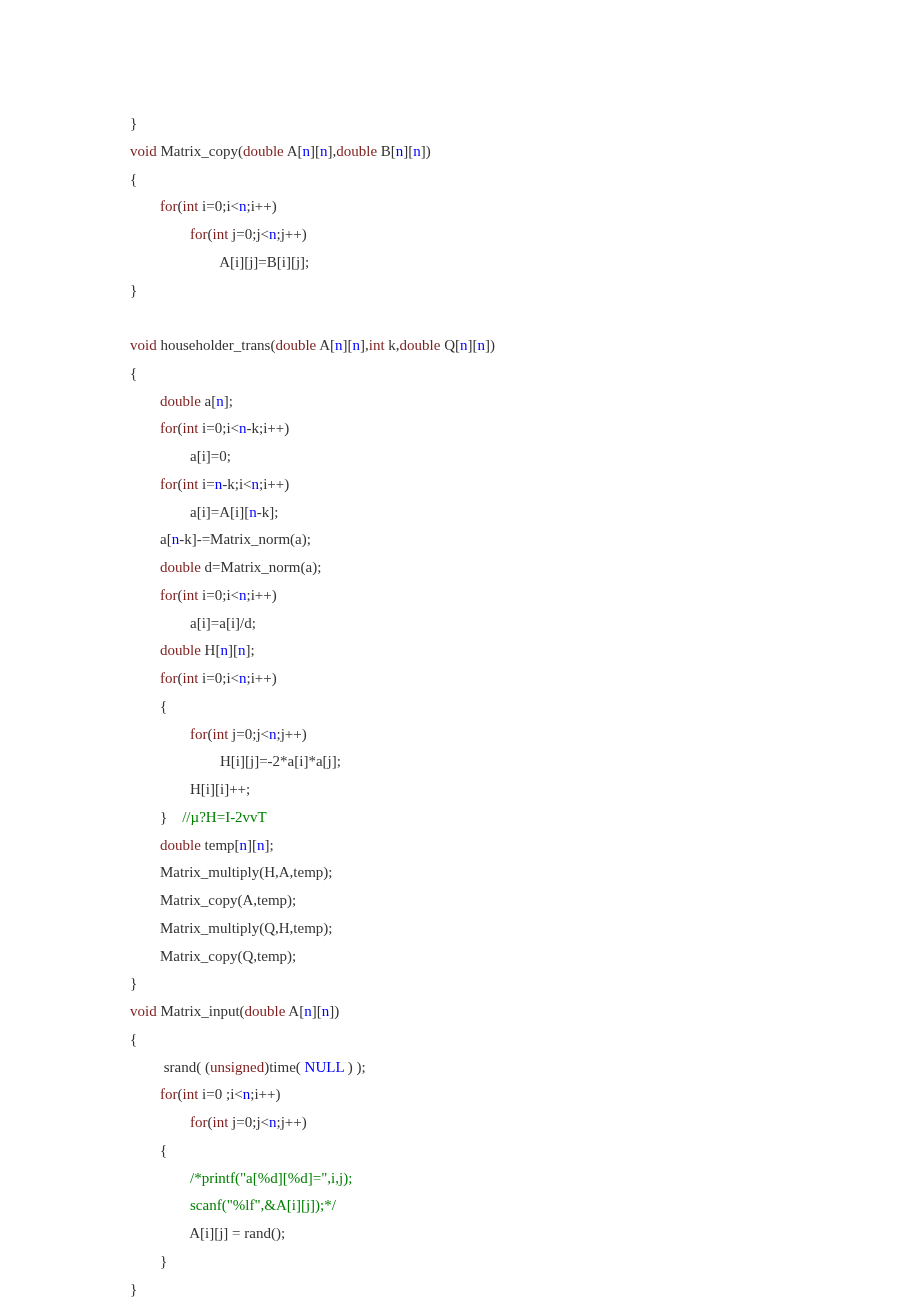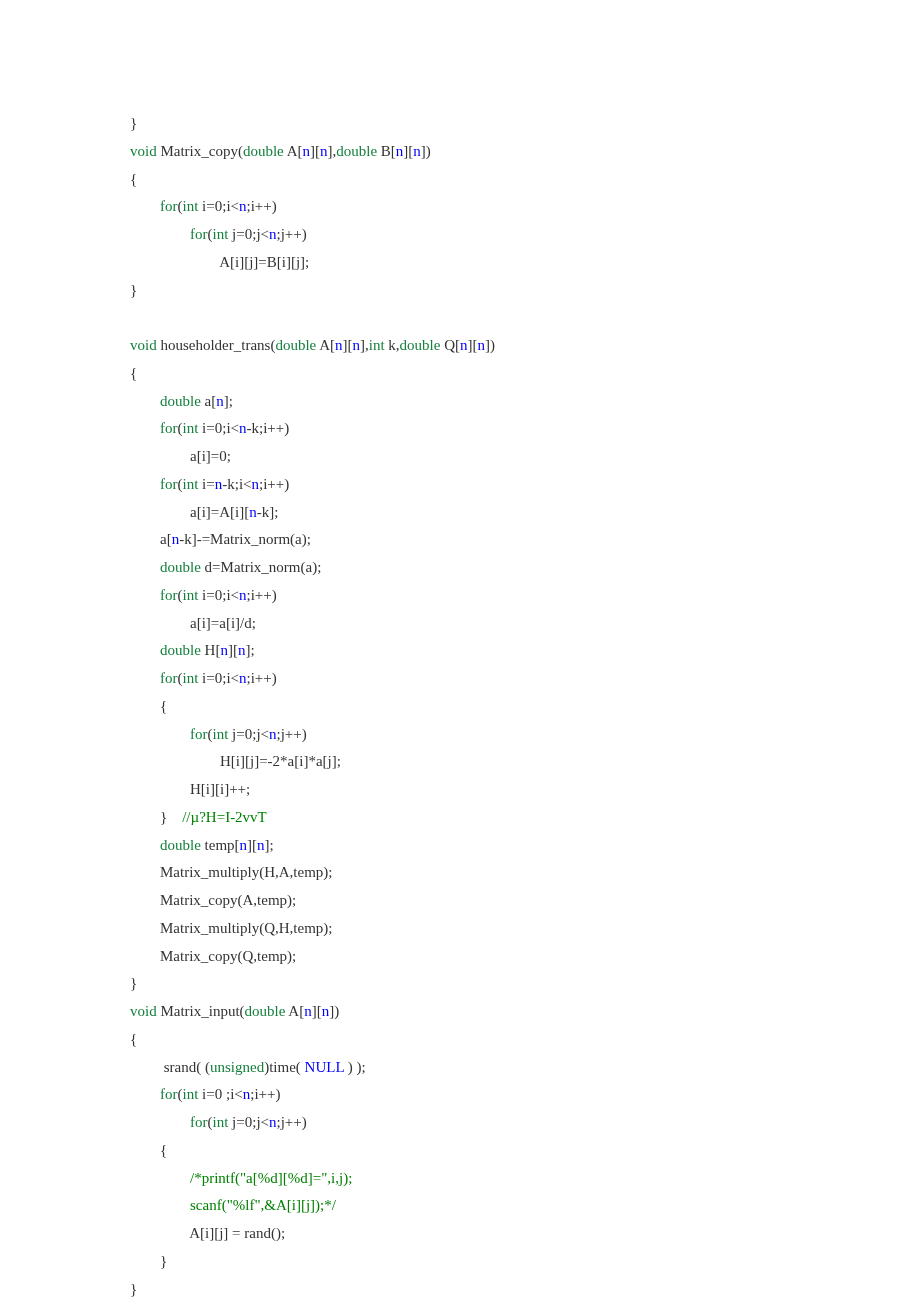--- a/index.html
+++ b/index.html
@@ -8,21 +8,21 @@
   font-family: "Times New Roman", Times, serif;
   font-size: 15px;
   line-height: 1.85;
   padding: 110px 0 0 130px;
   width: 920px;
   color: #333333;
 }
 .code-block {
   white-space: pre;
 }
-.kw { color: #15803d; text-align: right; }
+.kw { color: #7f1d1d; text-align: right; }
 .num { color: #0000ff; }
 .com { color: #008000; }
 .plain { color: #333333; }
 </style>
 </head>
 <body>
 
 <div class="code-block" id="code-container"><div><span class="plain">}</span></div><div><span class="kw">void</span><span class="plain"> Matrix_copy(</span><span class="kw">double</span><span class="plain"> A[</span><span class="num">n</span><span class="plain">][</span><span class="num">n</span><span class="plain">],</span><span class="kw">double</span><span class="plain"> B[</span><span class="num">n</span><span class="plain">][</span><span class="num">n</span><span class="plain">])</span></div><div><span class="plain">{</span></div><div><span class="plain">        </span><span class="kw">for</span><span class="plain">(</span><span class="kw">int</span><span class="plain"> i=0;i&lt;</span><span class="num">n</span><span class="plain">;i++)</span></div><div><span class="plain">                </span><span class="kw">for</span><span class="plain">(</span><span class="kw">int</span><span class="plain"> j=0;j&lt;</span><span class="num">n</span><span class="plain">;j++)</span></div><div><span class="plain">                        A[i][j]=B[i][j];</span></div><div><span class="plain">}</span></div><div>&nbsp;</div><div><span class="kw">void</span><span class="plain"> householder_trans(</span><span class="kw">double</span><span class="plain"> A[</span><span class="num">n</span><span class="plain">][</span><span class="num">n</span><span class="plain">],</span><span class="kw">int</span><span class="plain"> k,</span><span class="kw">double</span><span class="plain"> Q[</span><span class="num">n</span><span class="plain">][</span><span class="num">n</span><span class="plain">])</span></div><div><span class="plain">{</span></div><div><span class="plain">        </span><span class="kw">double</span><span class="plain"> a[</span><span class="num">n</span><span class="plain">];</span></div><div><span class="plain">        </span><span class="kw">for</span><span class="plain">(</span><span class="kw">int</span><span class="plain"> i=0;i&lt;</span><span class="num">n</span><span class="plain">-k;i++)</span></div><div><span class="plain">                a[i]=0;</span></div><div><span class="plain">        </span><span class="kw">for</span><span class="plain">(</span><span class="kw">int</span><span class="plain"> i=</span><span class="num">n</span><span class="plain">-k;i&lt;</span><span class="num">n</span><span class="plain">;i++)</span></div><div><span class="plain">                a[i]=A[i][</span><span class="num">n</span><span class="plain">-k];</span></div><div><span class="plain">        a[</span><span class="num">n</span><span class="plain">-k]-=Matrix_norm(a);</span></div><div><span class="plain">        </span><span class="kw">double</span><span class="plain"> d=Matrix_norm(a);</span></div><div><span class="plain">        </span><span class="kw">for</span><span class="plain">(</span><span class="kw">int</span><span class="plain"> i=0;i&lt;</span><span class="num">n</span><span class="plain">;i++)</span></div><div><span class="plain">                a[i]=a[i]/d;</span></div><div><span class="plain">        </span><span class="kw">double</span><span class="plain"> H[</span><span class="num">n</span><span class="plain">][</span><span class="num">n</span><span class="plain">];</span></div><div><span class="plain">        </span><span class="kw">for</span><span class="plain">(</span><span class="kw">int</span><span class="plain"> i=0;i&lt;</span><span class="num">n</span><span class="plain">;i++)</span></div><div><span class="plain">        {</span></div><div><span class="plain">                </span><span class="kw">for</span><span class="plain">(</span><span class="kw">int</span><span class="plain"> j=0;j&lt;</span><span class="num">n</span><span class="plain">;j++)</span></div><div><span class="plain">                        H[i][j]=-2*a[i]*a[j];</span></div><div><span class="plain">                H[i][i]++;</span></div><div><span class="plain">        }    </span><span class="com">//µ?H=I-2vvT</span></div><div><span class="plain">        </span><span class="kw">double</span><span class="plain"> temp[</span><span class="num">n</span><span class="plain">][</span><span class="num">n</span><span class="plain">];</span></div><div><span class="plain">        Matrix_multiply(H,A,temp);</span></div><div><span class="plain">        Matrix_copy(A,temp);</span></div><div><span class="plain">        Matrix_multiply(Q,H,temp);</span></div><div><span class="plain">        Matrix_copy(Q,temp);</span></div><div><span class="plain">}</span></div><div><span class="kw">void</span><span class="plain"> Matrix_input(</span><span class="kw">double</span><span class="plain"> A[</span><span class="num">n</span><span class="plain">][</span><span class="num">n</span><span class="plain">])</span></div><div><span class="plain">{</span></div><div><span class="plain">         srand( (</span><span class="kw">unsigned</span><span class="plain">)time( </span><span class="num">NULL</span><span class="plain"> ) );</span></div><div><span class="plain">        </span><span class="kw">for</span><span class="plain">(</span><span class="kw">int</span><span class="plain"> i=0 ;i&lt;</span><span class="num">n</span><span class="plain">;i++)</span></div><div><span class="plain">                </span><span class="kw">for</span><span class="plain">(</span><span class="kw">int</span><span class="plain"> j=0;j&lt;</span><span class="num">n</span><span class="plain">;j++)</span></div><div><span class="plain">        {</span></div><div><span class="plain">                </span><span class="com">/*printf("a[%d][%d]=",i,j);</span></div><div><span class="plain">                </span><span class="com">scanf("%lf",&amp;A[i][j]);*/</span></div><div><span class="plain">                A[i][j] = rand();</span></div><div><span class="plain">        }</span></div><div><span class="plain">}</span></div></div>
 
 </body></html>

